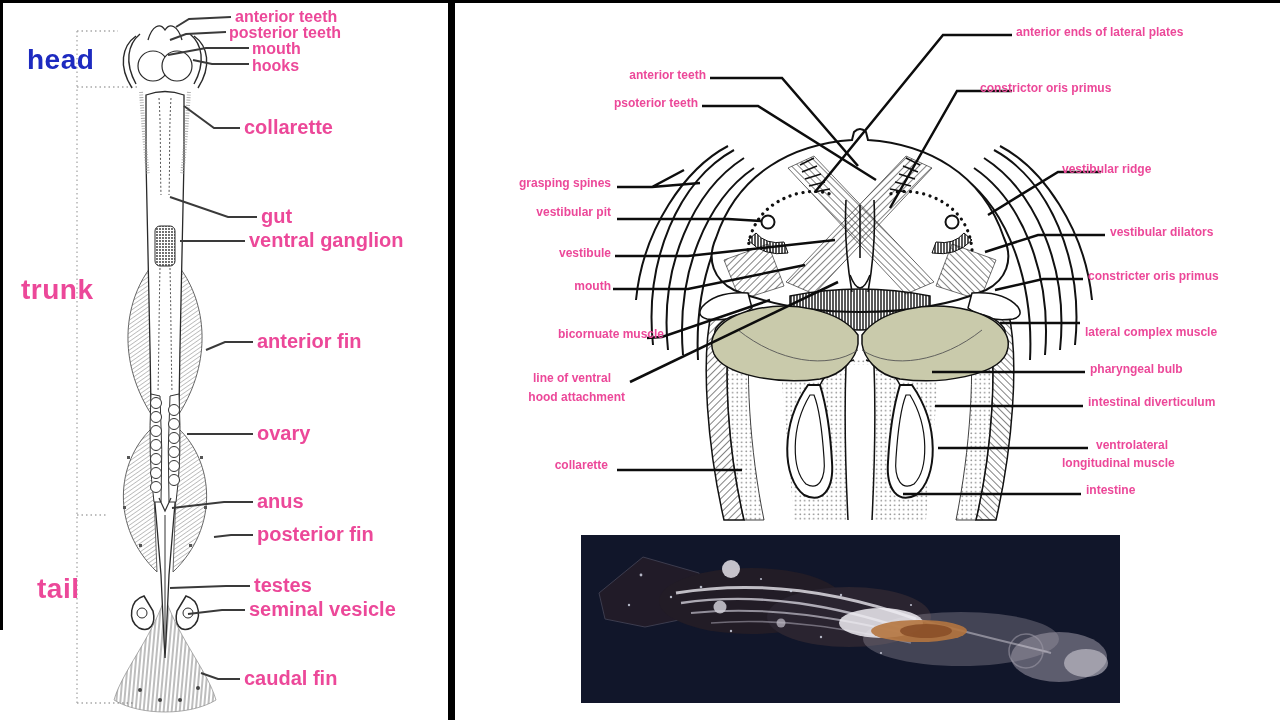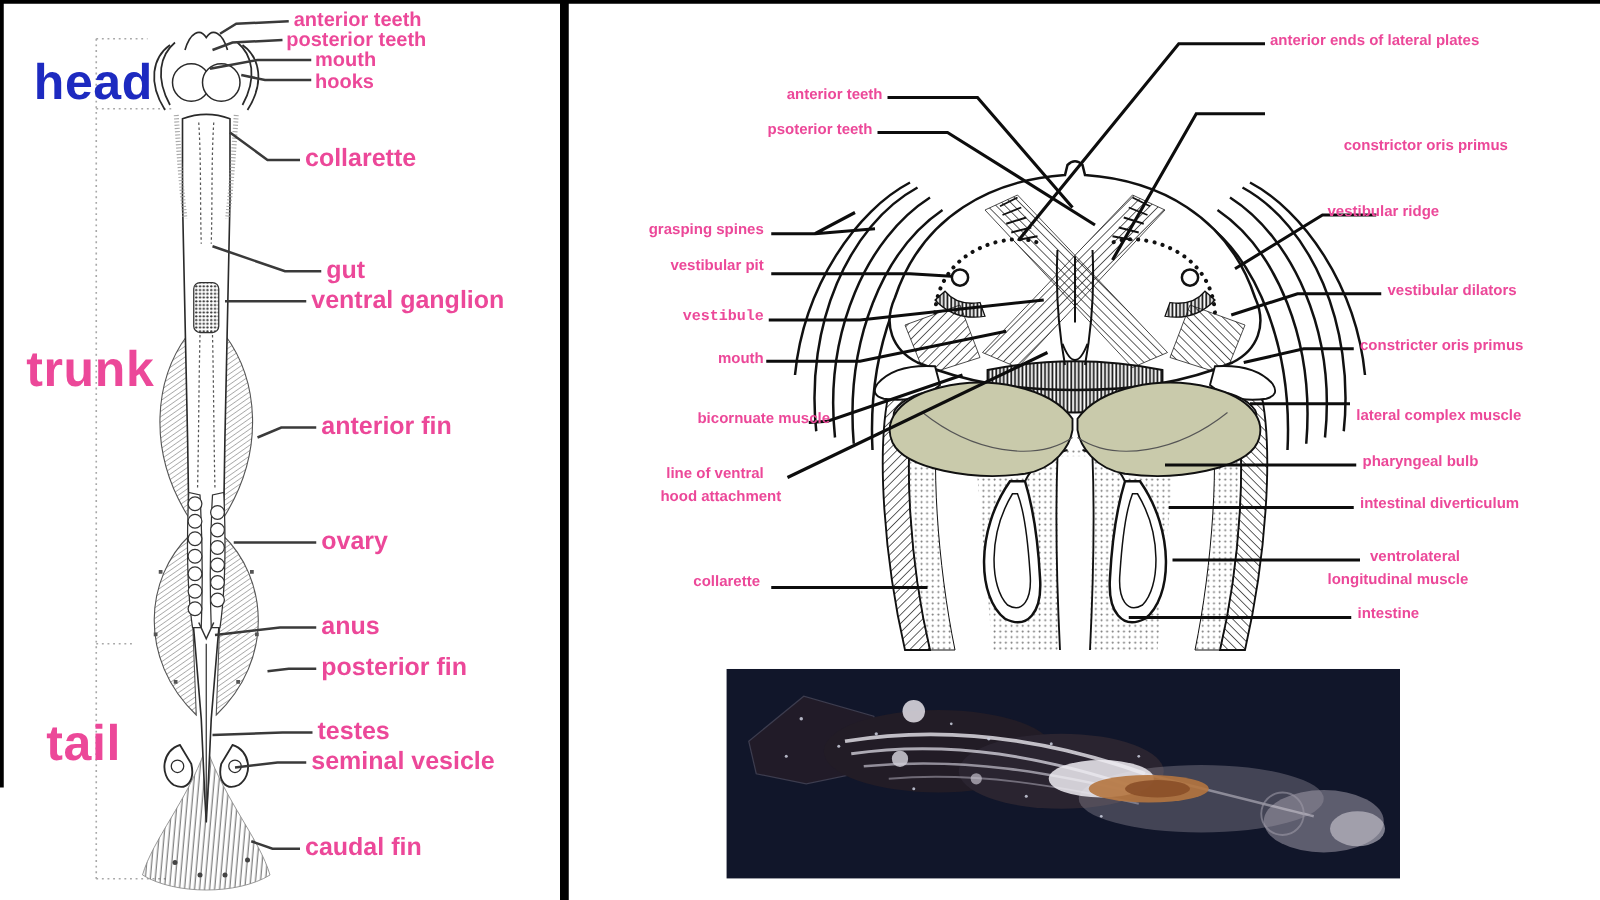--- a/index.html
+++ b/index.html
@@ -3,21 +3,21 @@
 <meta charset="utf-8">
 <style>
   html,body{margin:0;padding:0;background:#fff;}
   #page{position:relative;width:1280px;height:720px;background:#fff;overflow:hidden;
         font-family:"Liberation Sans", sans-serif;}
   .lbl{position:absolute;font-weight:700;color:#ec4899;white-space:nowrap;line-height:1.05;}
   .sm{font-size:16px;}
   .md{font-size:20px;}
   .rp{font-size:12px;}
   .ra{text-align:right;}
-  .region{font-size:40px;letter-spacing:0.5px;}
+  .region{font-size:28px;letter-spacing:0.5px;}
   #divider{position:absolute;left:448px;top:0;width:7px;height:720px;background:#000;}
   #topbar{position:absolute;left:0;top:0;width:1280px;height:3px;background:#000;}
   #leftbar{position:absolute;left:0;top:0;width:3px;height:630px;background:#000;}
   svg{position:absolute;top:0;}
   #photo{position:absolute;left:581px;top:535px;width:539px;height:168px;overflow:hidden;}
 </style>
 </head>
 <body>
 
 <div id="page">
@@ -319,29 +319,29 @@
   <div class="lbl md" style="left:257px;top:491px;">anus</div>
   <div class="lbl md" style="left:257px;top:524px;">posterior fin</div>
   <div class="lbl md" style="left:254px;top:575px;">testes</div>
   <div class="lbl md" style="left:249px;top:599px;">seminal vesicle</div>
   <div class="lbl md" style="left:244px;top:668px;">caudal fin</div>
 
   <div class="lbl rp ra" style="right:574px;top:69px;">anterior teeth</div>
   <div class="lbl rp ra" style="right:582px;top:97px;">psoterior teeth</div>
   <div class="lbl rp ra" style="right:669px;top:177px;">grasping spines</div>
   <div class="lbl rp ra" style="right:669px;top:206px;">vestibular pit</div>
-  <div class="lbl rp ra" style="right:669px;top:247px;font-family:Liberation Mono, monospace;">vestibule</div>
+  <div class="lbl rp ra" style="right:669px;top:247px;">vestibule</div>
   <div class="lbl rp ra" style="right:669px;top:280px;">mouth</div>
   <div class="lbl rp ra" style="right:616px;top:328px;">bicornuate muscle</div>
   <div class="lbl rp ra" style="right:669px;top:372px;text-align:center;">line of ventral</div>
   <div class="lbl rp ra" style="right:655px;top:391px;">hood attachment</div>
   <div class="lbl rp ra" style="right:672px;top:459px;">collarette</div>
 
   <div class="lbl rp" style="left:1016px;top:26px;">anterior ends of lateral plates</div>
-  <div class="lbl rp" style="left:1075px;top:82px;margin-top:28px;">constrictor oris primus</div>
+  <div class="lbl rp" style="left:980px;top:82px;">constrictor oris primus</div>
   <div class="lbl rp" style="left:1062px;top:163px;">vestibular ridge</div>
   <div class="lbl rp" style="left:1110px;top:226px;">vestibular dilators</div>
   <div class="lbl rp" style="left:1088px;top:270px;">constricter oris primus</div>
   <div class="lbl rp" style="left:1085px;top:326px;">lateral complex muscle</div>
   <div class="lbl rp" style="left:1090px;top:363px;">pharyngeal bulb</div>
   <div class="lbl rp" style="left:1088px;top:396px;">intestinal diverticulum</div>
   <div class="lbl rp" style="left:1096px;top:439px;">ventrolateral</div>
   <div class="lbl rp" style="left:1062px;top:457px;">longitudinal muscle</div>
   <div class="lbl rp" style="left:1086px;top:484px;">intestine</div>
 

